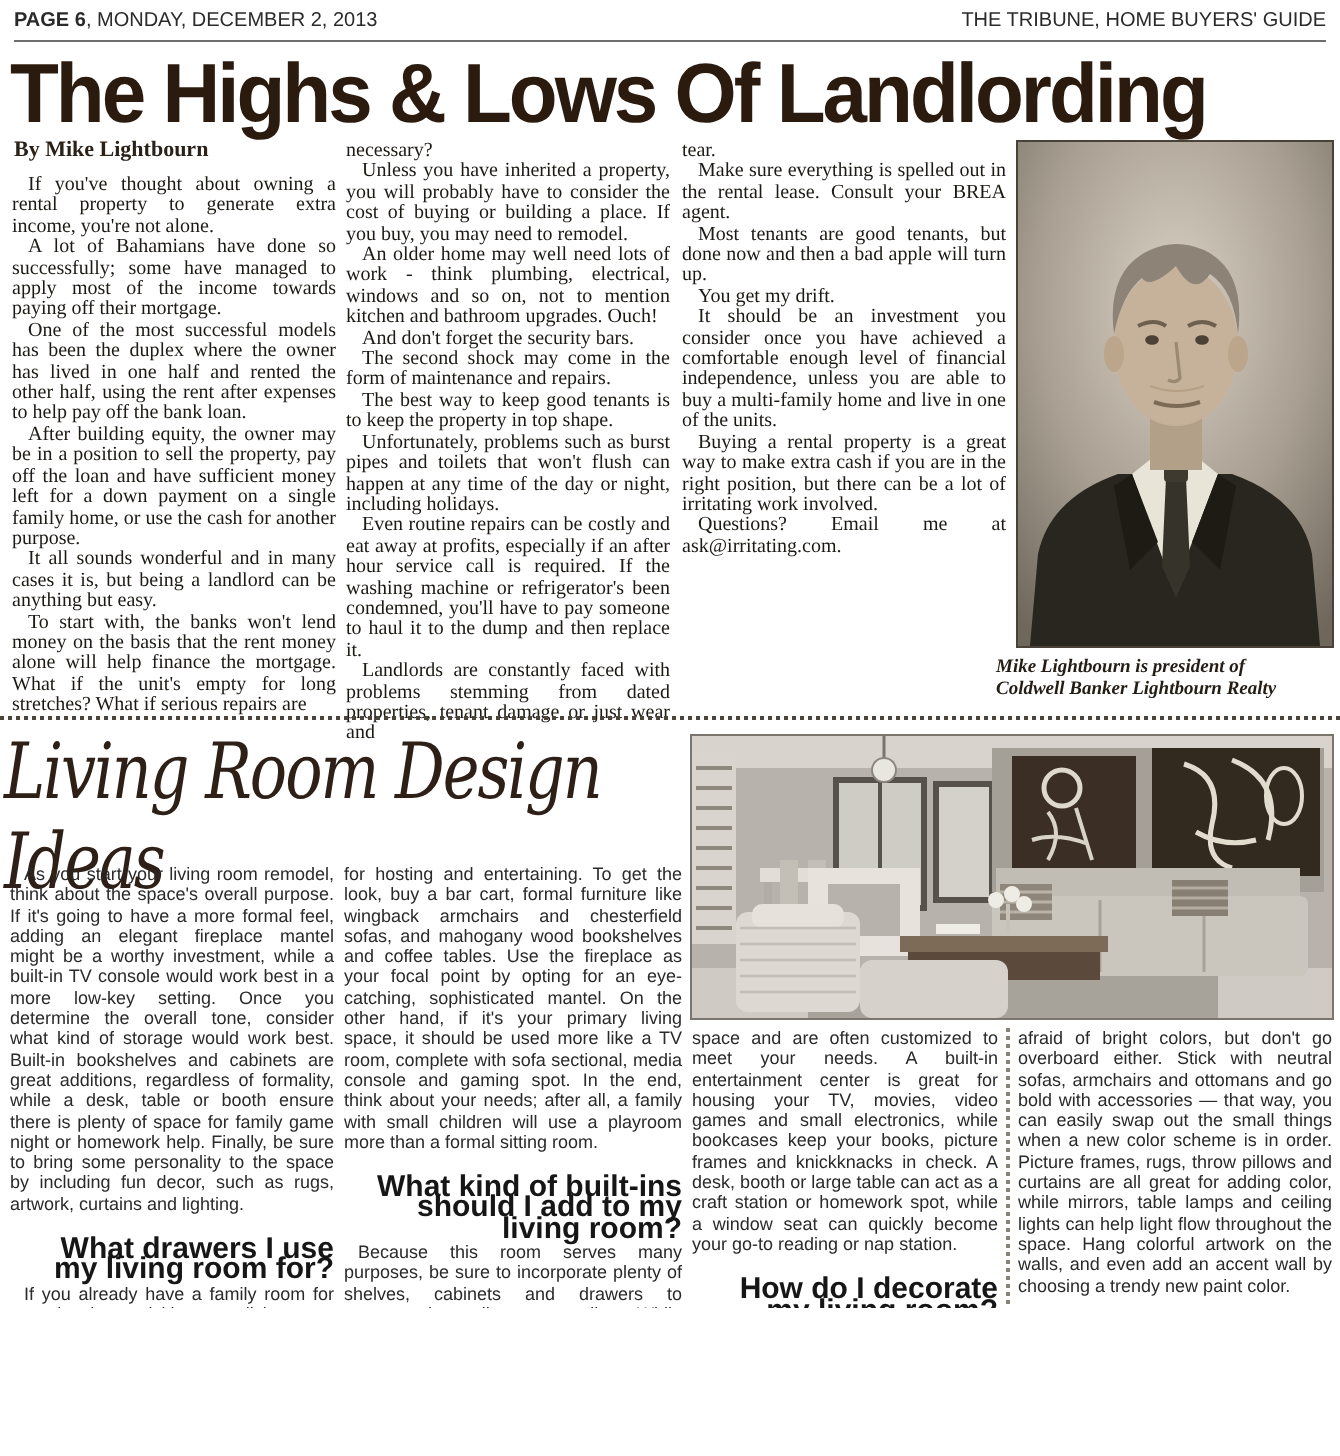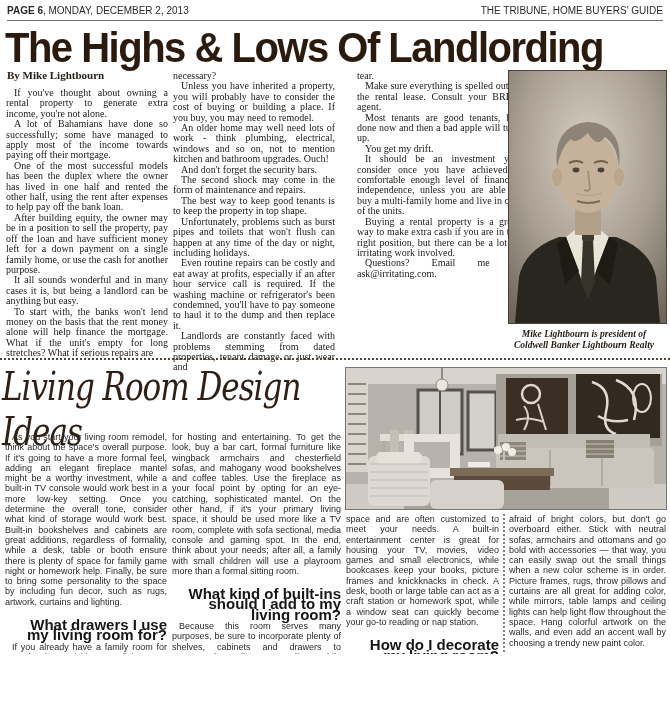--- a/index.html
+++ b/index.html
@@ -31,30 +31,30 @@
   
   .a1col {
     position:absolute; width:162px;
     font-size:10px; line-height:10.4px; color:#1d1a15;
     text-align:justify;
   }
   .a1col p { text-indent:8px; margin:0; }
   .a1col p.noind { text-indent:0; }
   #a1c1 { left:6px;   top:88px; }
   #a1c2 { left:173px; top:71px; }
-  #a1c3 { left:341px; top:71px;margin-left:16px; }
+  #a1c3 { left:341px; top:71px; }
   
   .portrait {
     position:absolute; left:508px; top:70px; width:159px; height:254px;
     border:1px solid #4a4238; background:#a59c8f;
   }
   .caption {
     position:absolute; left:498px; top:329px; width:172px;
     font-size:9.5px; line-height:11px; font-style:italic; font-weight:bold;
-    text-align:center; color:#241d15;
+    color:#241d15;
   }
   
   .dotsep {
     position:absolute; left:0; right:0; top:358px;
     border-top:2px dotted #4d443b; height:0;
   }
   .vdots {
     position:absolute; left:503px; top:514px; height:138px; width:0;
     border-left:2px dotted #8a8178;
   }

